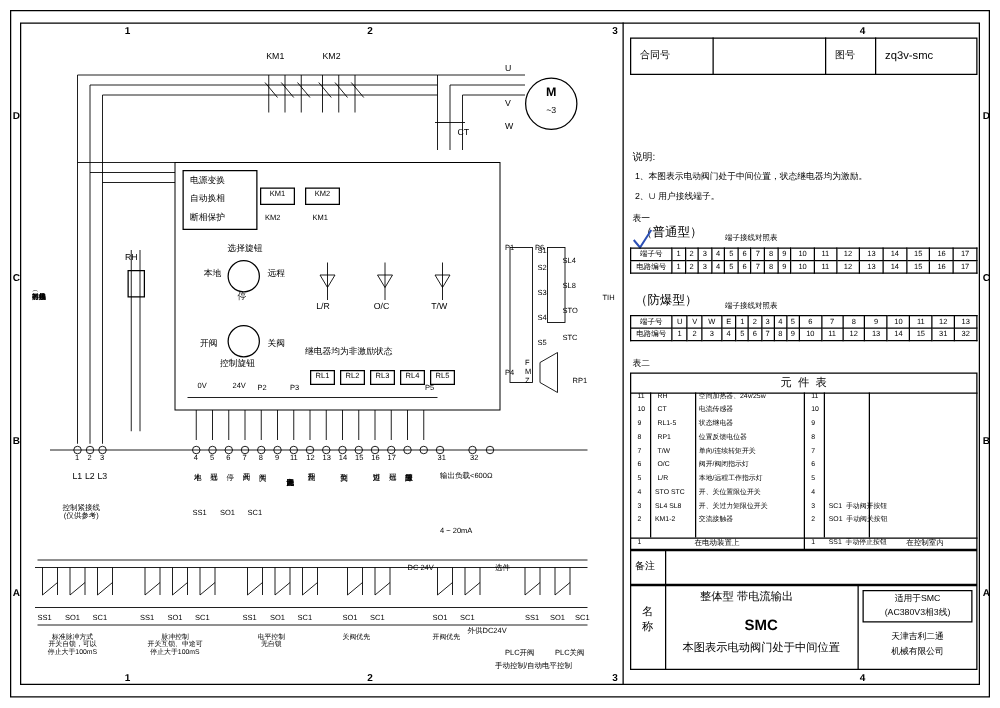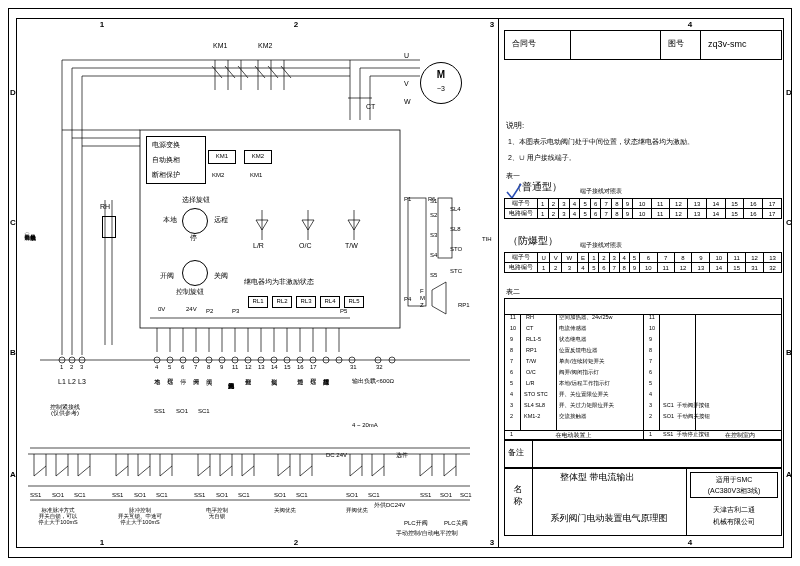--- a/index.html
+++ b/index.html
@@ -424,20 +424,21 @@
       <td>32</td>
     </tr>
   </tbody>
     </table>
 
   <div class="t t7" style="left:506px;top:288px;">表二</div>
 
   <div class="box" style="left:504px;top:298px;width:278px;height:142px;"></div>
   <div class="ln h" style="left:504px;top:314px;width:278px;"></div>
   <div class="ln v" style="left:643px;top:314px;height:126px;"></div>
+  <div class="t t9 bold ctr" style="left:504px;top:302px;width:278px;">元  件  表</div>
 
   <div class="ln v" style="left:520px;top:314px;height:116px;"></div>
   <div class="ln v" style="left:556px;top:314px;height:116px;"></div>
   <div class="ln h" style="left:504px;top:430px;width:139px;"></div>
   <div class="t t6 ctr" style="left:504px;top:432px;width:139px;">在电动装置上</div>
 
   <div class="abs" style="left:504px;top:314px;width:139px;">
     <div class="t t5" style="left:6px;top:1px;">11</div>
     <div class="t t5" style="left:22px;top:1px;">RH</div>
     <div class="t t5" style="left:55px;top:1px;">空间加热器、24v/25w</div>
@@ -495,20 +496,21 @@
   <div class="box" style="left:504px;top:440px;width:278px;height:28px;"></div>
   <div class="ln v" style="left:532px;top:440px;height:28px;"></div>
   <div class="t t8" style="left:508px;top:449px;">备注</div>
   <div class="t t9" style="left:560px;top:473px;">整体型 带电流输出</div>
 
   <div class="box" style="left:504px;top:468px;width:278px;height:68px;"></div>
   <div class="ln v" style="left:532px;top:468px;height:68px;"></div>
   <div class="ln v" style="left:686px;top:468px;height:68px;"></div>
   <div class="t t9 ctr" style="left:506px;top:484px;width:24px;line-height:1.3;">名
 称</div>
-  <div class="t t9 ctr" style="left:534px;top:514px;width:150px;">系列阀门电动装置电气原理图</div>
+  <div class="t t12 ctr" style="left:534px;top:494px;width:150px;">SMC</div>
+  <div class="t t9 ctr" style="left:534px;top:514px;width:150px;">本图表示电动阀门处于中间位置</div>
   <div class="box" style="left:690px;top:472px;width:88px;height:26px;"></div>
   <div class="t t7 ctr" style="left:690px;top:476px;width:88px;">适用于SMC</div>
   <div class="t t7 ctr" style="left:690px;top:487px;width:88px;">(AC380V3相3线)</div>
   <div class="t t7 ctr" style="left:688px;top:506px;width:92px;">天津吉利二通</div>
   <div class="t t7 ctr" style="left:688px;top:518px;width:92px;">机械有限公司</div>
 
 </div>
 
 </body></html>

